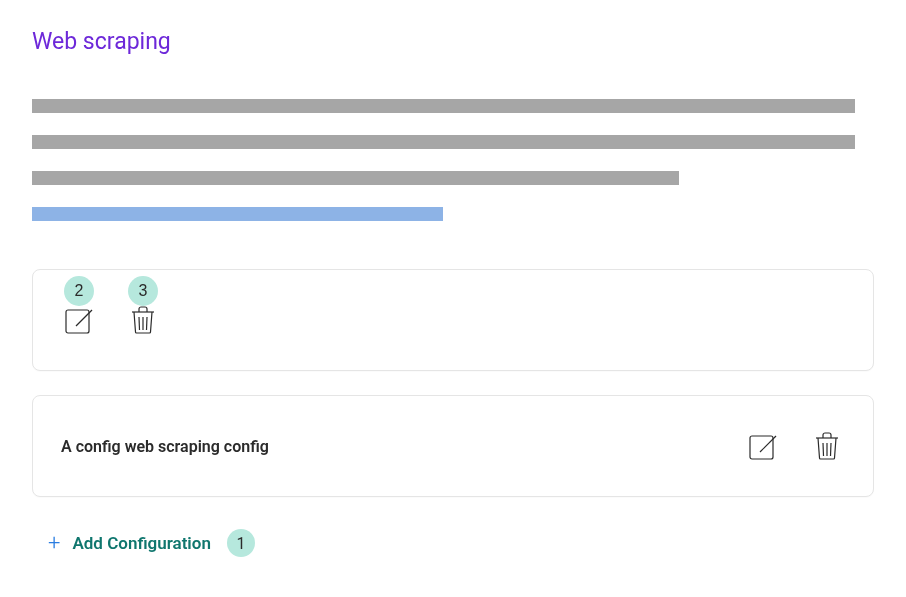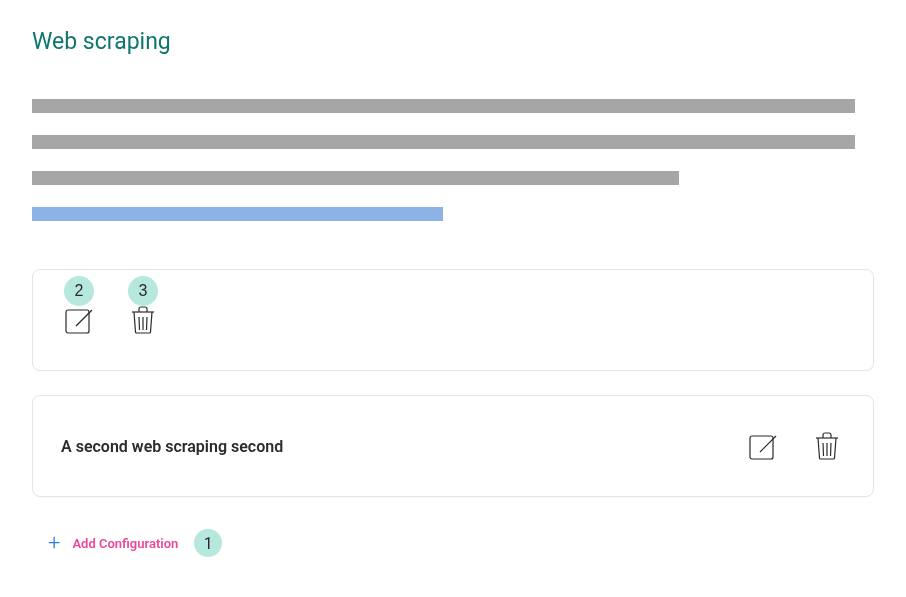--- a/index.html
+++ b/index.html
@@ -11,21 +11,21 @@
       font-family: -apple-system, BlinkMacSystemFont, "Segoe UI", Roboto, Helvetica, Arial, sans-serif;
       background: #ffffff;
       width: 906px;
       height: 597px;
       padding: 28px 32px;
       color: #2b2b2b;
     }
     .page-title {
       font-size: 23px;
       font-weight: 400;
-      color: #0f766e;
+      color: #6d28d9;
       margin-bottom: 44px;
     }
     .placeholder-lines {
       margin-bottom: 48px;
     }
     .ph-line {
       height: 14px;
       background: #a6a6a6;
       margin-bottom: 22px;
     }
@@ -97,22 +97,22 @@
       padding: 8px 16px;
       margin-top: 4px;
     }
     .add-plus {
       color: #2a7de1;
       font-size: 22px;
       line-height: 1;
       font-weight: 300;
     }
     .add-label {
-      color: #ec4899;
-      font-size: 13px;
+      color: #0f766e;
+      font-size: 17px;
       font-weight: 600;
     }
     .add-badge {
       width: 28px;
       height: 28px;
       border-radius: 50%;
       background: #b6e8dd;
       color: #2b2b2b;
       font-size: 16px;
       display: flex;
@@ -150,21 +150,21 @@
         <path d="M7 8 l1.5 20 a1 1 0 0 0 1 1 h13 a1 1 0 0 0 1 -1 L25 8"></path>
         <line x1="12" y1="13" x2="12.5" y2="26"></line>
         <line x1="16" y1="13" x2="16" y2="26"></line>
         <line x1="20" y1="13" x2="19.5" y2="26"></line>
       </svg>
     </button>
   </div>
 </div>
 
 <div class="config-card">
-  <div class="config-title">A second web scraping second</div>
+  <div class="config-title">A config web scraping config</div>
   <div class="card-actions">
     <button class="icon-btn">
       <svg viewBox="0 0 32 32">
         <rect x="3" y="6" width="23" height="23" rx="2"></rect>
         <line x1="13" y1="22" x2="29" y2="6"></line>
       </svg>
     </button>
     <button class="icon-btn">
       <svg viewBox="0 0 32 32">
         <path d="M5 8 h22"></path>

